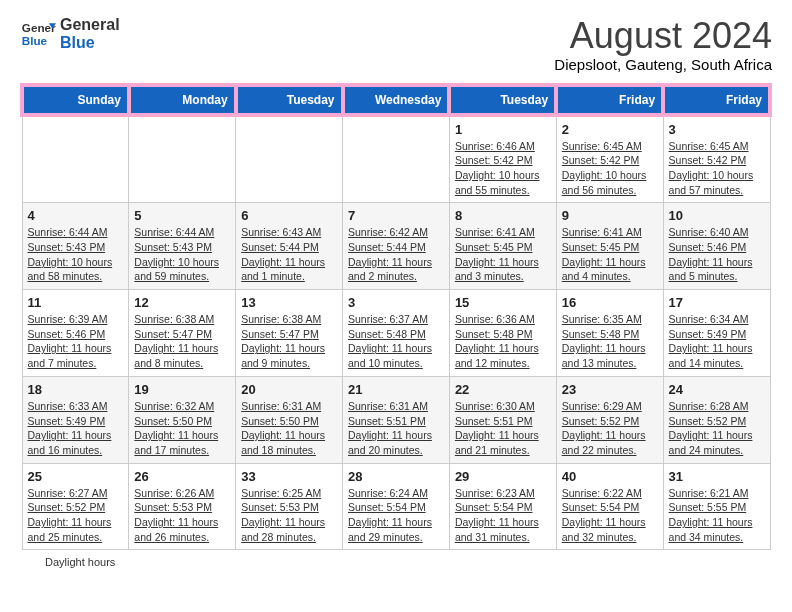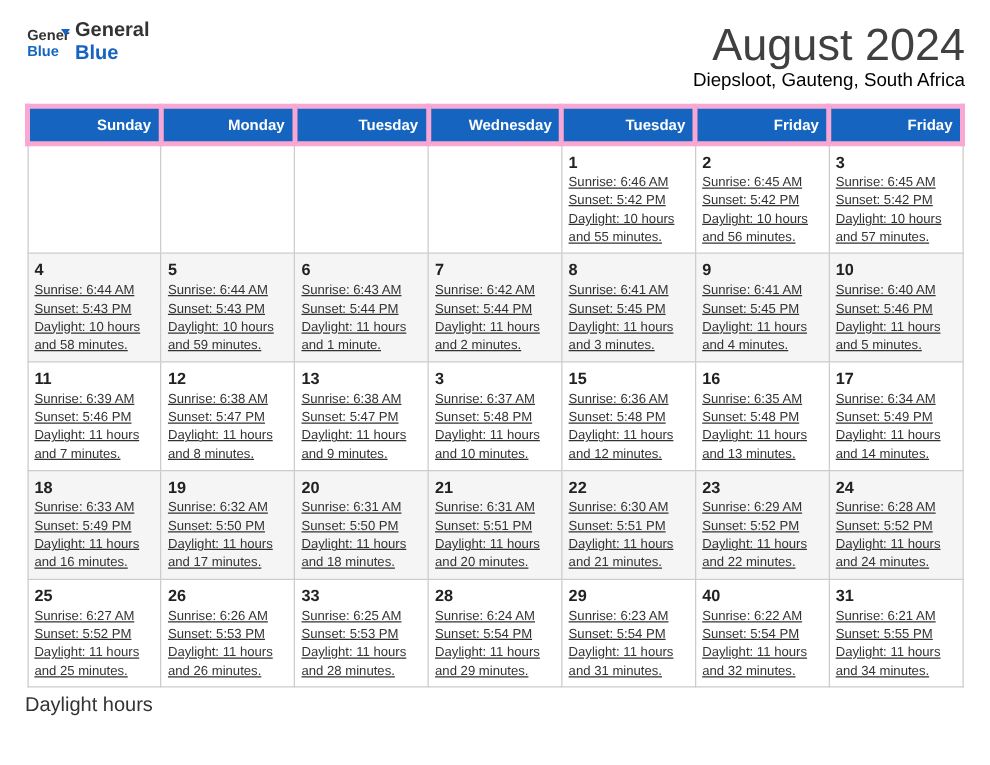--- a/index.html
+++ b/index.html
@@ -74,22 +74,23 @@
       color: #333;
       font-size: 10.5px;
       line-height: 1.4;
       text-decoration: underline;
     }
     .empty-cell {
       background: #fff !important;
     }
     .footer-note {
       margin-top: 6px;
-      font-size: 16px;
+      font-size: 11px;
       color: #333;
+      margin-left: 25px;
     }
   </style>
 </head>
 <body>
 
 <div class="header-area">
   <div class="logo">
     <svg class="logo-icon" viewBox="0 0 40 40" xmlns="http://www.w3.org/2000/svg">
       <text x="2" y="18" font-size="13" font-weight="bold" fill="#333" font-family="Arial">General</text>
       <text x="2" y="32" font-size="13" font-weight="bold" fill="#1565c0" font-family="Arial">Blue</text>

